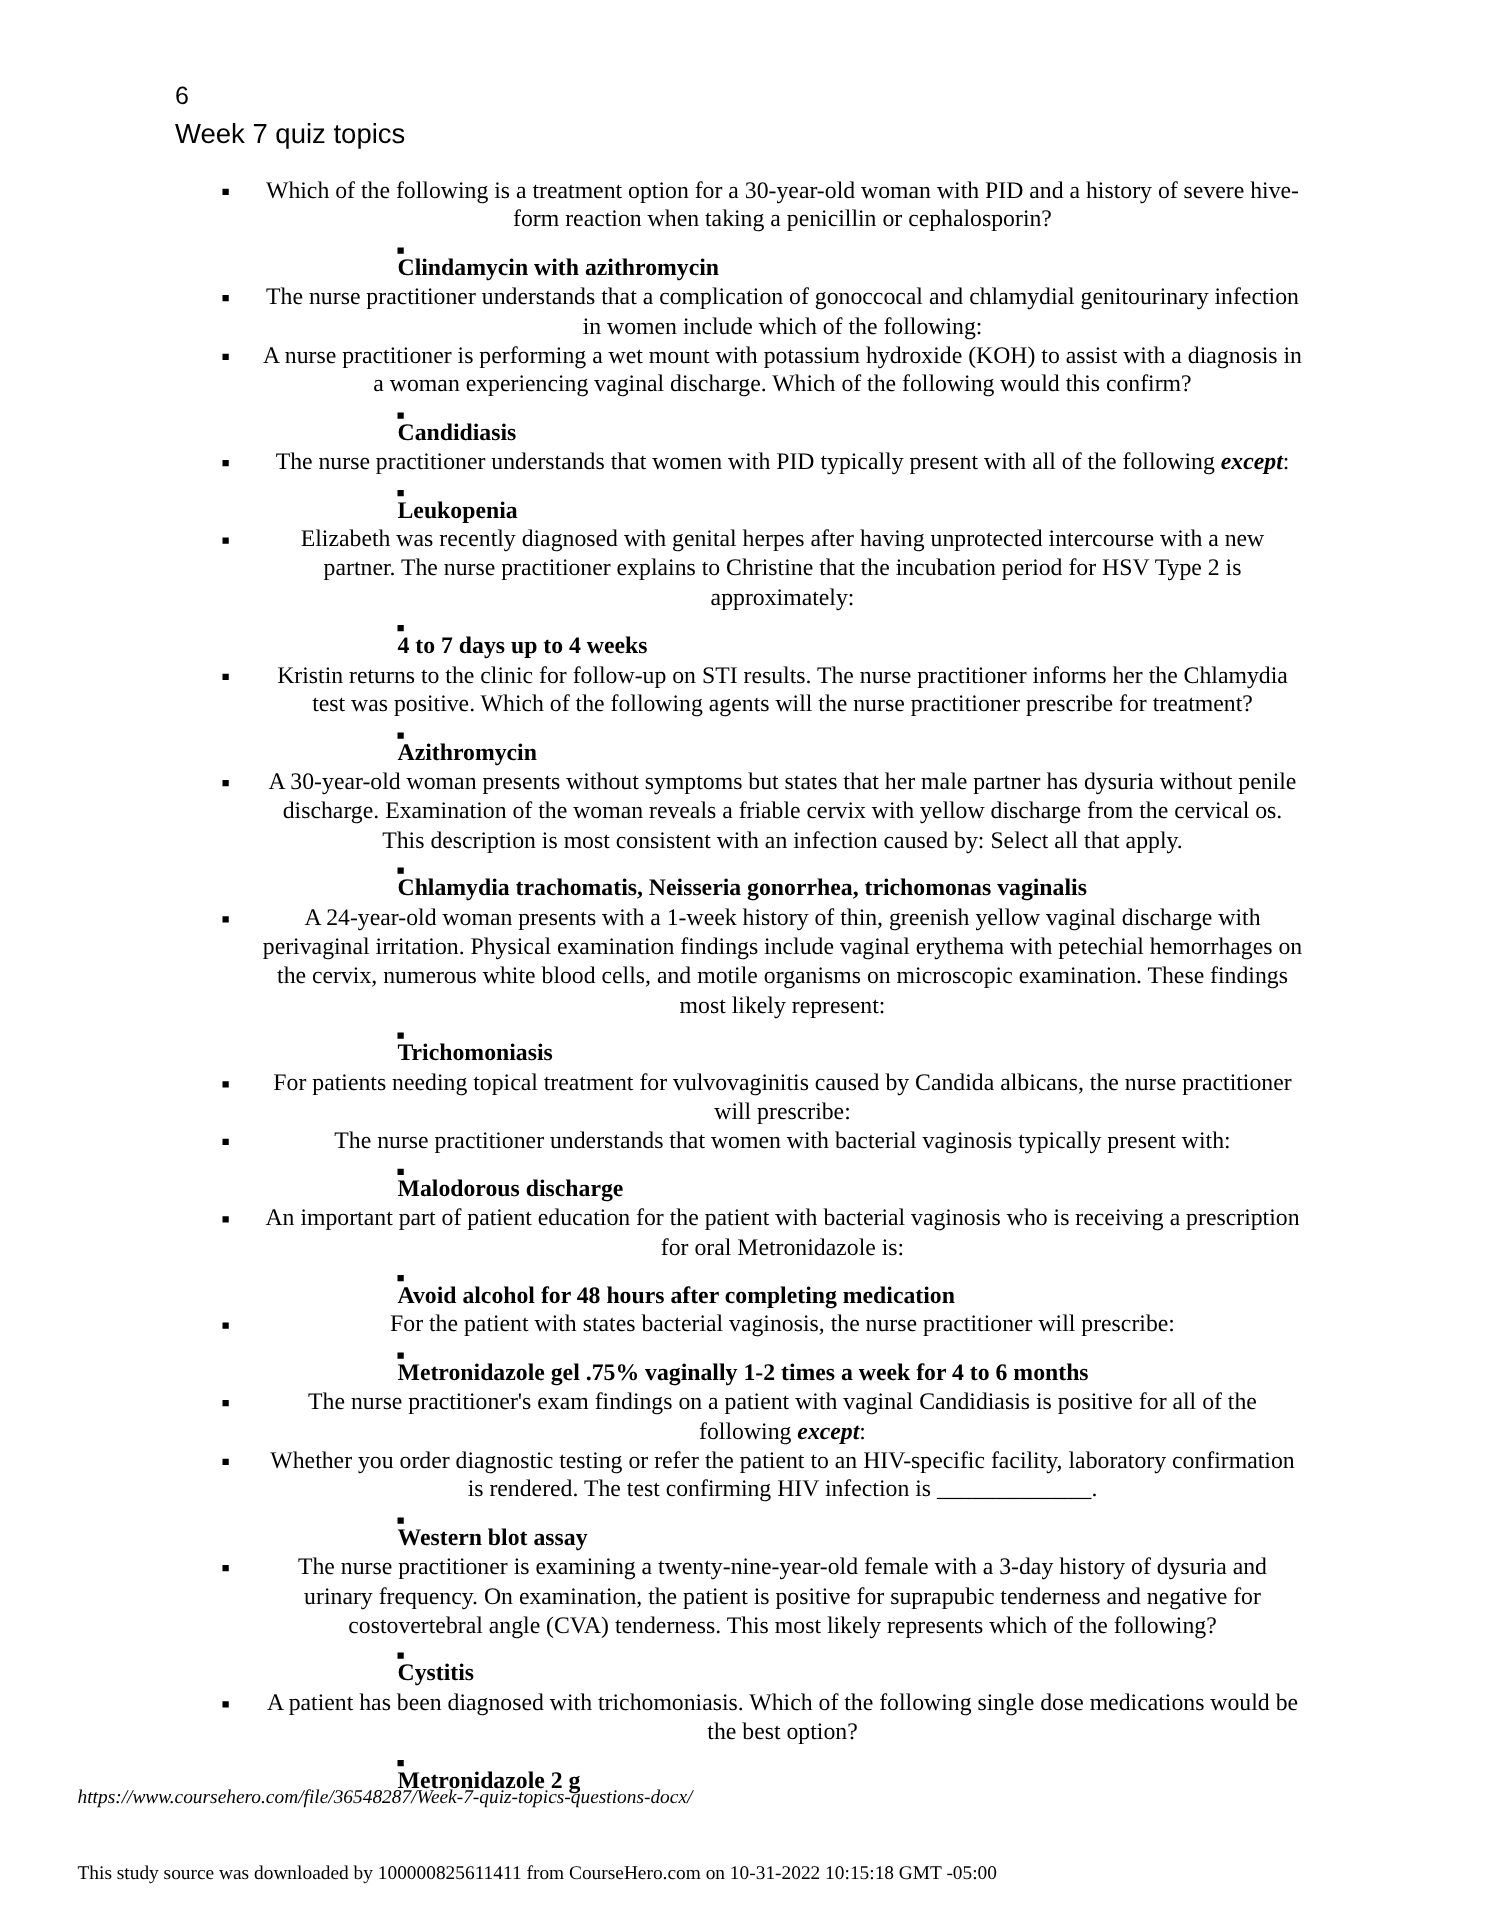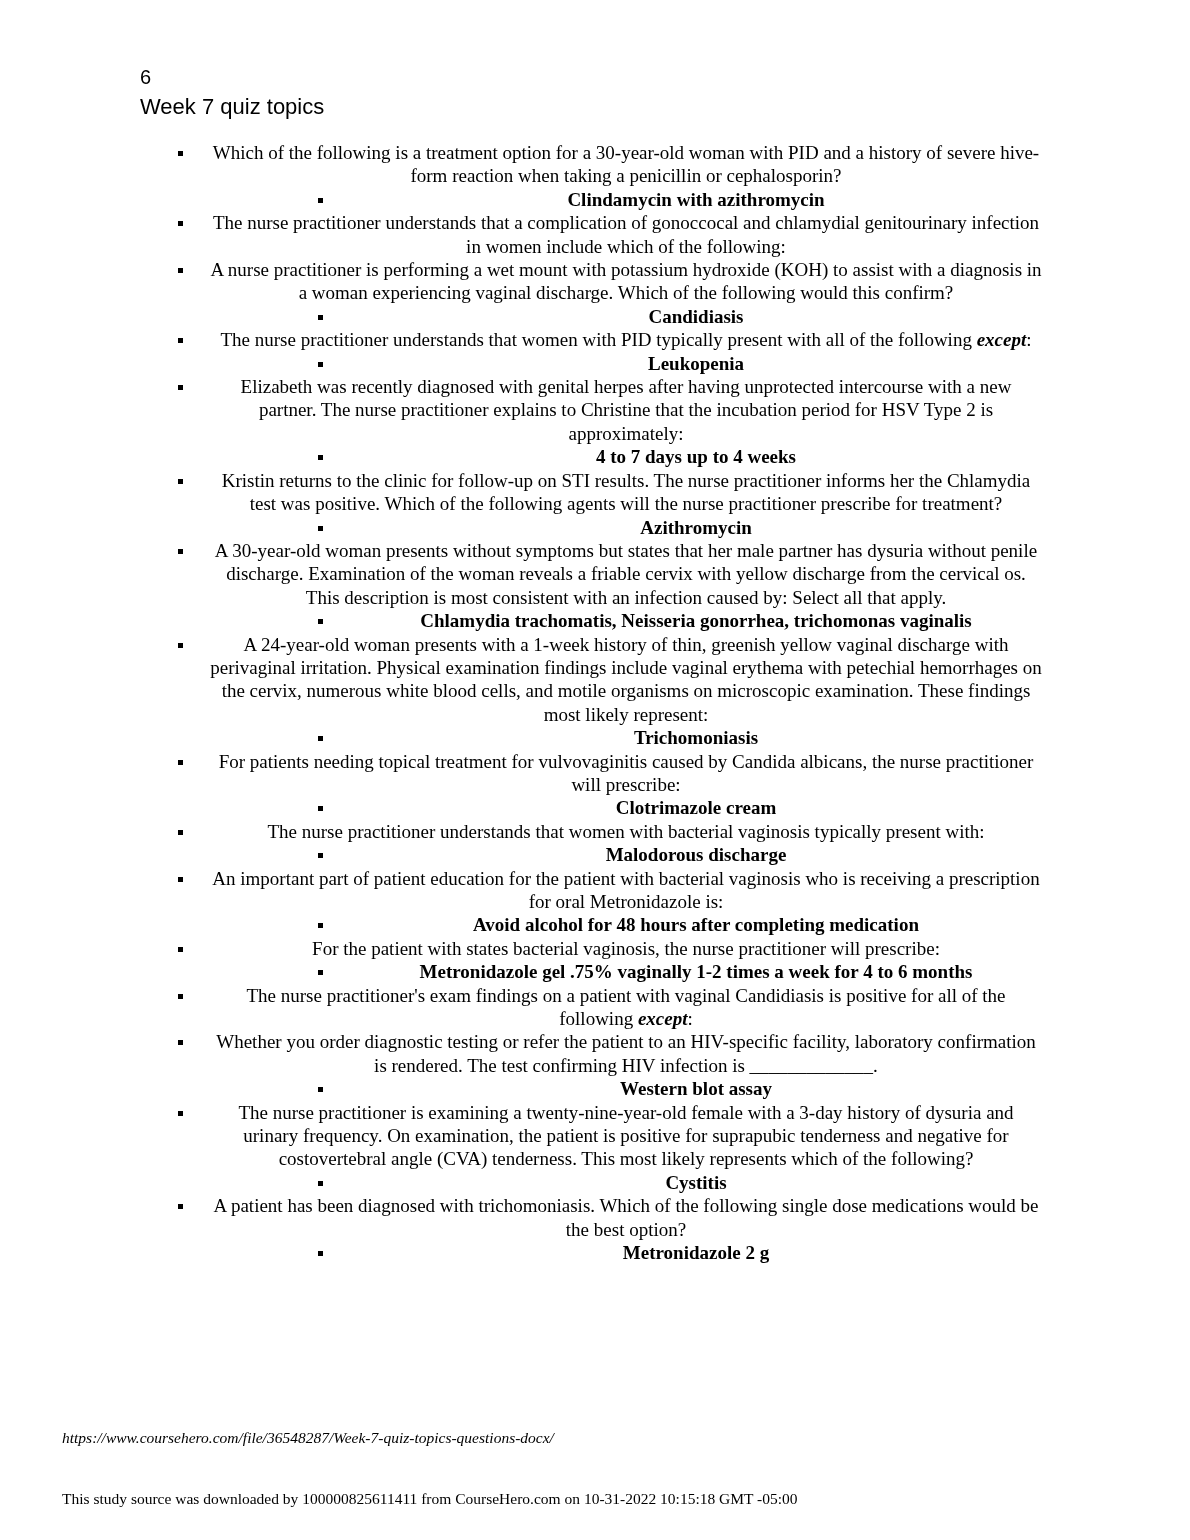--- a/index.html
+++ b/index.html
@@ -40,20 +40,21 @@
   }
   .q-row {
     display: flex;
     align-items: flex-start;
   }
   .a-row {
     display: flex;
     align-items: flex-start;
     margin-left: 140px;
     font-weight: bold;
+    flex-direction: column;
   }
   .bullet-cell {
     flex: none;
     width: 32px;
   }
   .sq {
     display: block;
     width: 5px;
     height: 5px;
     margin-top: 10px;
@@ -190,26 +191,20 @@
       </span>
     <div class="a-text">Trichomoniasis</div>
   </div>
 
   <div class="q-row">
     <span class="bullet-cell">
         <span class="sq"></span>
       </span>
     <div class="q-text"><span>For patients needing topical treatment for vulvovaginitis caused by Candida albicans, the nurse practitioner will prescribe:</span></div>
   </div>
-  <div class="a-row">
-    <span class="bullet-cell">
-        <span class="sq"></span>
-      </span>
-    <div class="a-text">Clotrimazole cream</div>
-  </div>
 
   <div class="q-row">
     <span class="bullet-cell">
         <span class="sq"></span>
       </span>
     <div class="q-text"><span>The nurse practitioner understands that women with bacterial vaginosis typically present with:</span></div>
   </div>
   <div class="a-row">
     <span class="bullet-cell">
         <span class="sq"></span>

